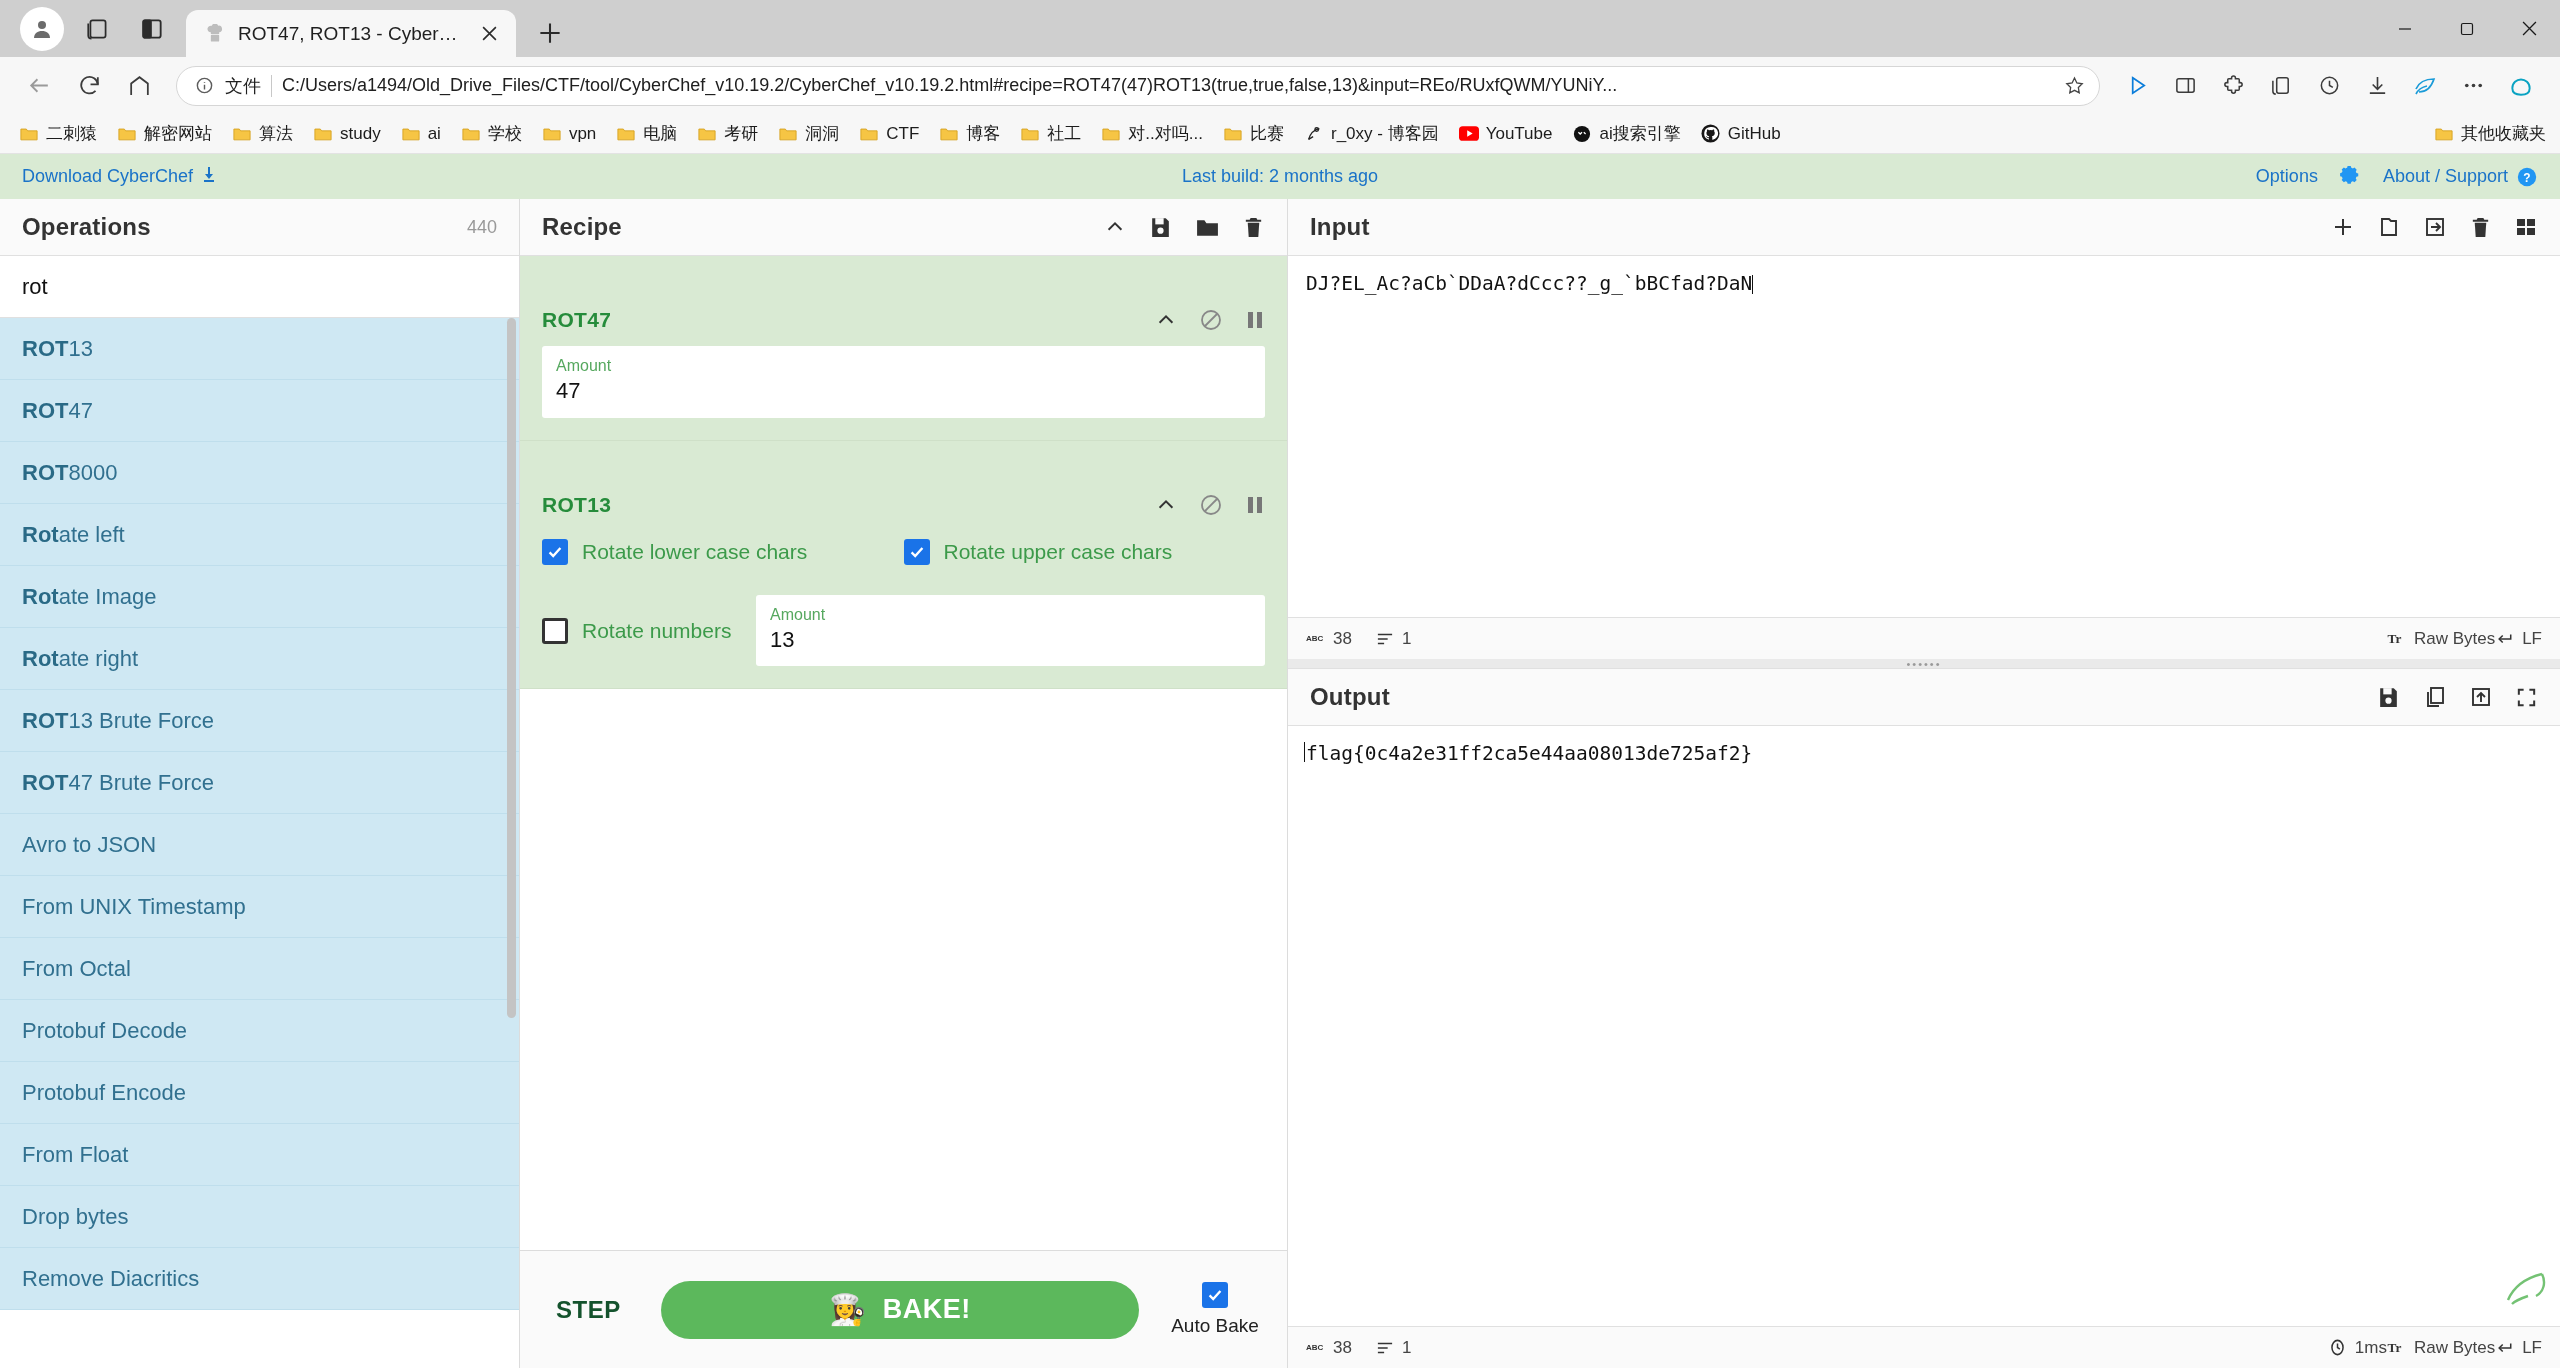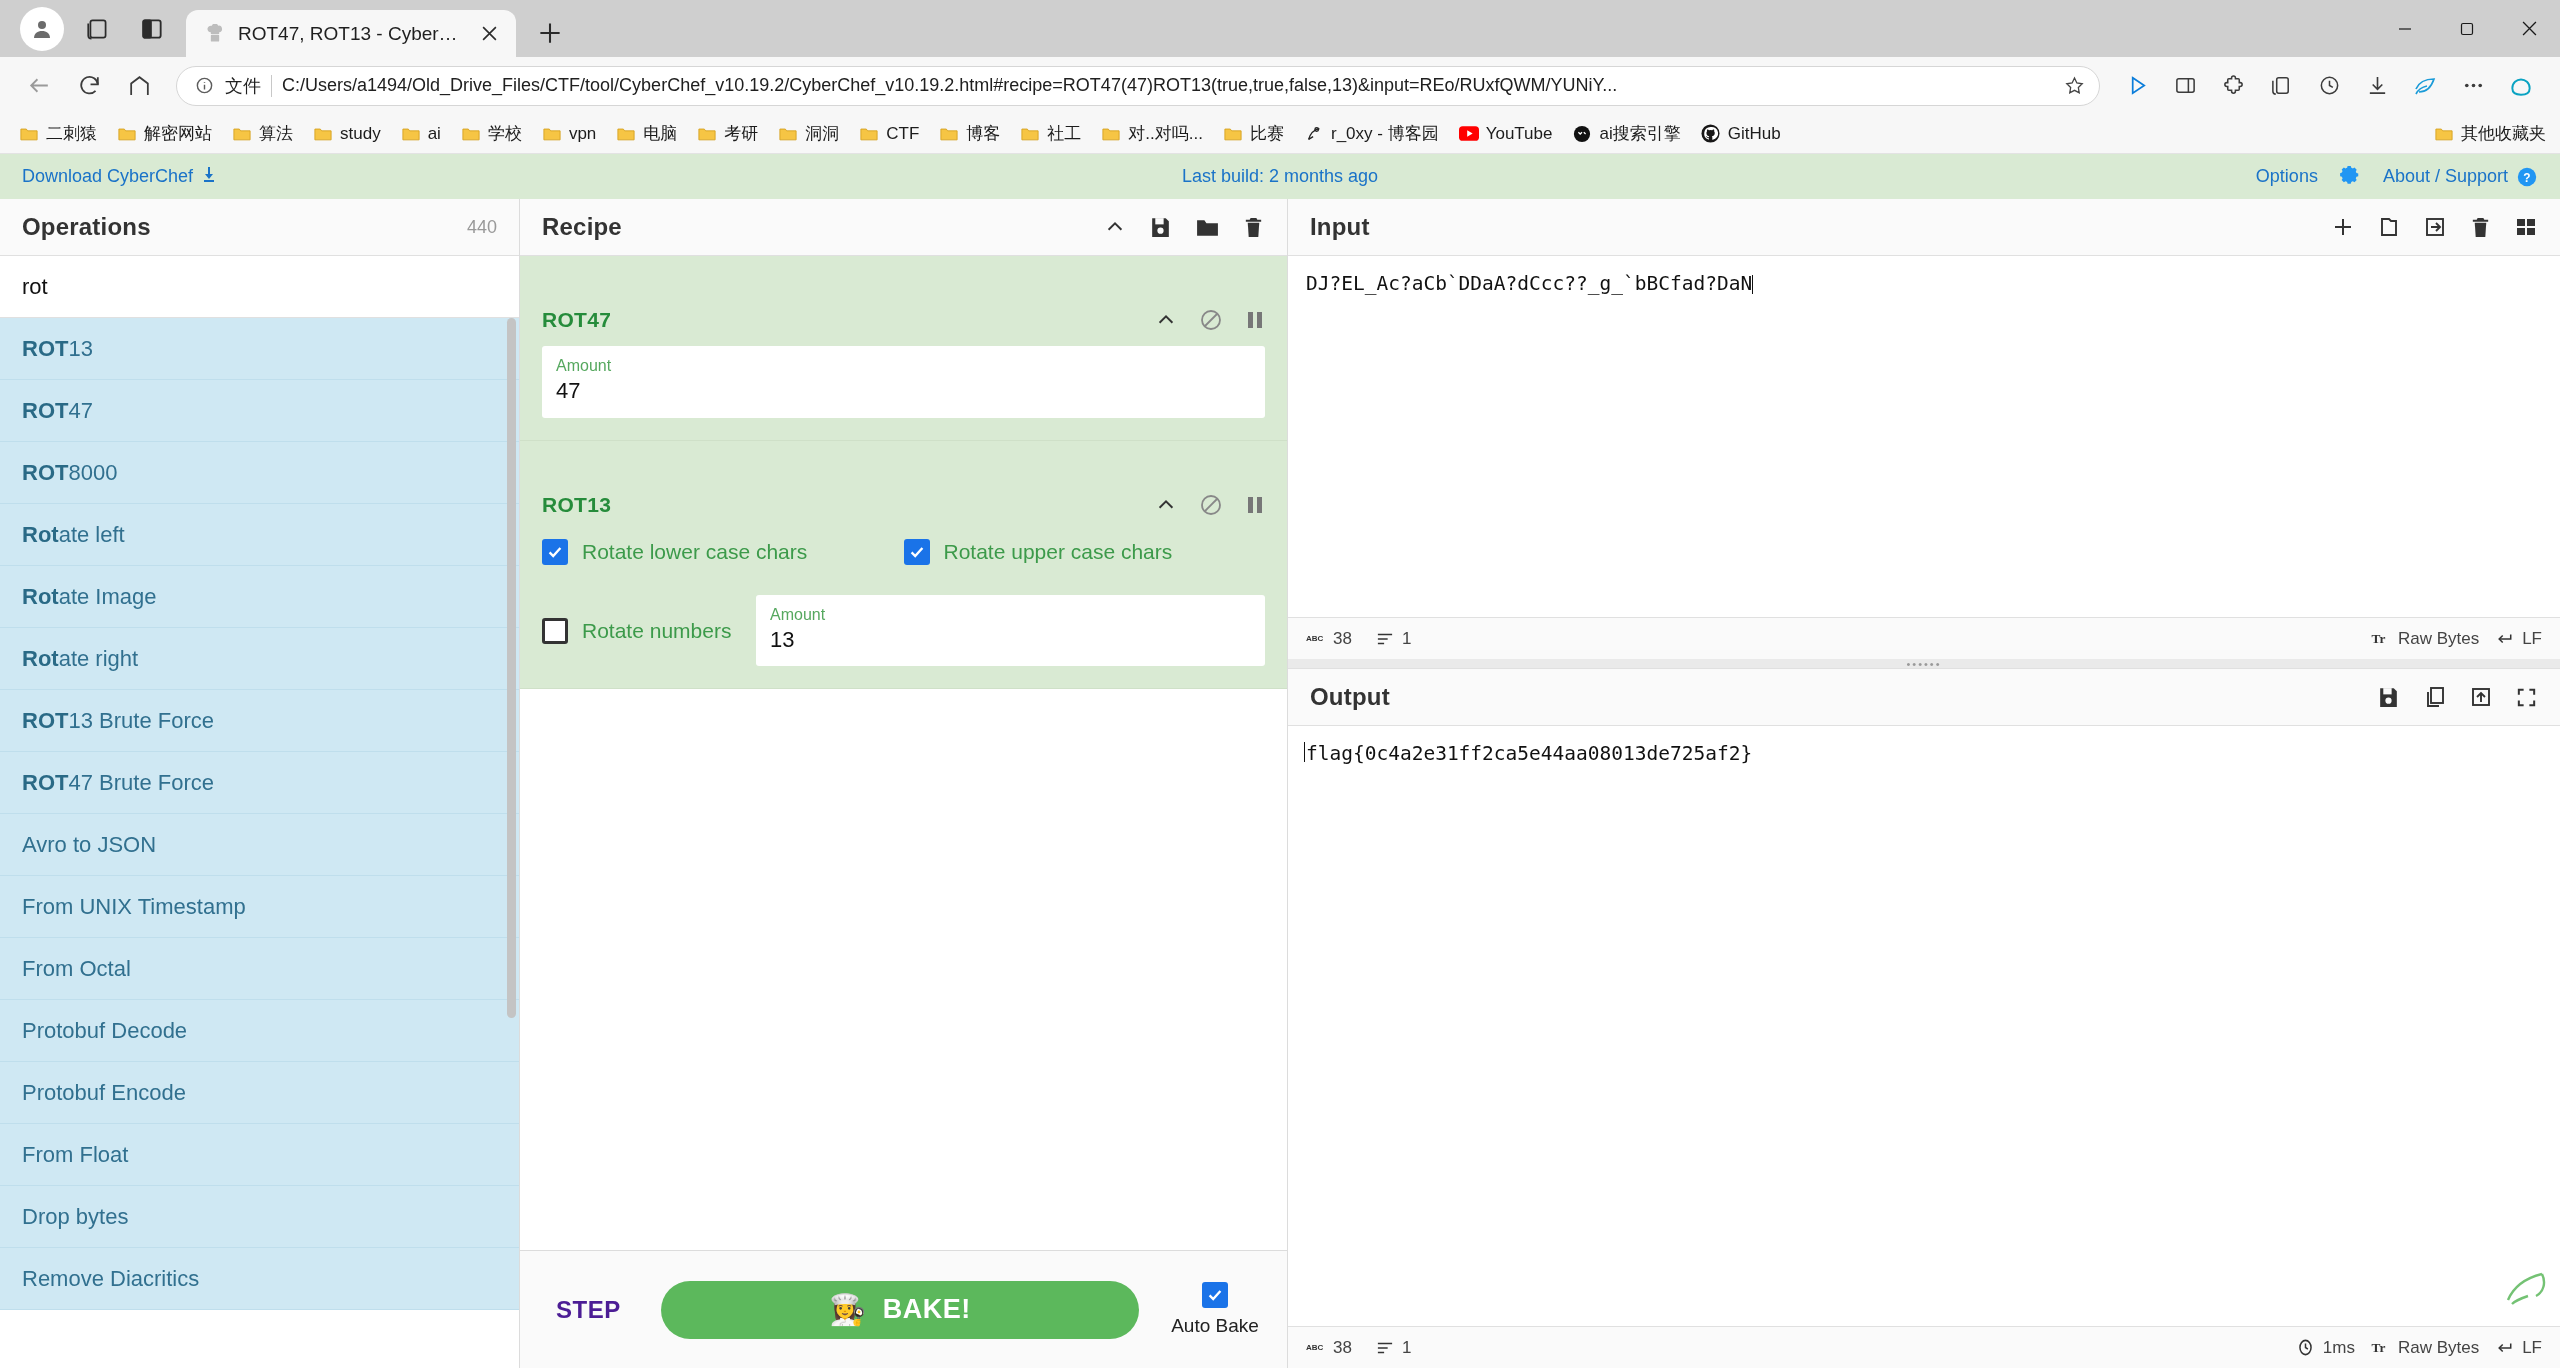--- a/index.html
+++ b/index.html
@@ -161,21 +161,21 @@
   .cb svg { display: block; }
   .check-lbl { font-size: 21px; color: #3c9a4a; }
   .row-numbers { display: flex; align-items: center; margin-top: 30px; gap: 14px; }
   .row-numbers .left { width: 200px; display: flex; align-items: center; gap: 14px; flex: 0 0 200px;}
   .row-numbers .field { flex: 1; margin-top: 0; }
 
   .recipe-foot {
     height: 118px; flex: 0 0 118px; border-top: 1px solid #dcdcdc;
     display: flex; align-items: center; padding: 0 22px; background: #fafafa; gap: 26px;
   }
-  .step-btn { font-size: 24px; font-weight: bold; color: #4c1d95; letter-spacing: .5px; padding: 10px 14px; }
+  .step-btn { font-size: 24px; font-weight: bold; color: #14532d; letter-spacing: .5px; padding: 10px 14px; }
   .bake-btn {
     flex: 1; height: 58px; background: #5cb85c; border-radius: 29px; color: #fff;
     display: flex; align-items: center; justify-content: center; gap: 16px;
     font-size: 27px; font-weight: bold; letter-spacing: .5px;
   }
   .autobake { display: flex; flex-direction: column; align-items: center; gap: 7px; width: 100px; flex: 0 0 100px;}
   .autobake .lbl2 { font-size: 19px; color: #222; }
 
   
   .col-io { flex: 1; display: flex; flex-direction: column; min-width: 0; min-height: 0; }
@@ -193,21 +193,21 @@
   }
   .caret-before { position: relative; }
   .caret-before::before {
     content: ""; position: absolute; left: 16px; top: 16px; width: 1px; height: 20px; background: #111;
   }
   .io-status {
     height: 42px; flex: 0 0 42px; border-top: 1px solid #e0e0e0; background: #fafafa;
     display: flex; align-items: center; padding: 0 18px; gap: 10px; font-size: 17px; color: #444;
   }
   .st-group { display: flex; align-items: center; gap: 8px; }
-  .st-right { margin-left: auto; display: flex; align-items: flex-start; gap: 16px; }
+  .st-right { margin-left: auto; display: flex; align-items: flex-start; }
   .st-ico { display: flex; align-items: center; color: #333; }
   .grip {
     height: 10px; background: #eaeaea; display: flex; align-items: center; justify-content: center;
     flex: 0 0 10px; border-bottom: 1px solid #e0e0e0;
   }
   .grip-dots { font-size: 11px; color: #9a9a9a; letter-spacing: 2px; line-height: 6px; }
 
   .cc-logo-corner {
     position: absolute; right: 6px; bottom: 56px; width: 52px; height: 52px; opacity: .85;
   }

